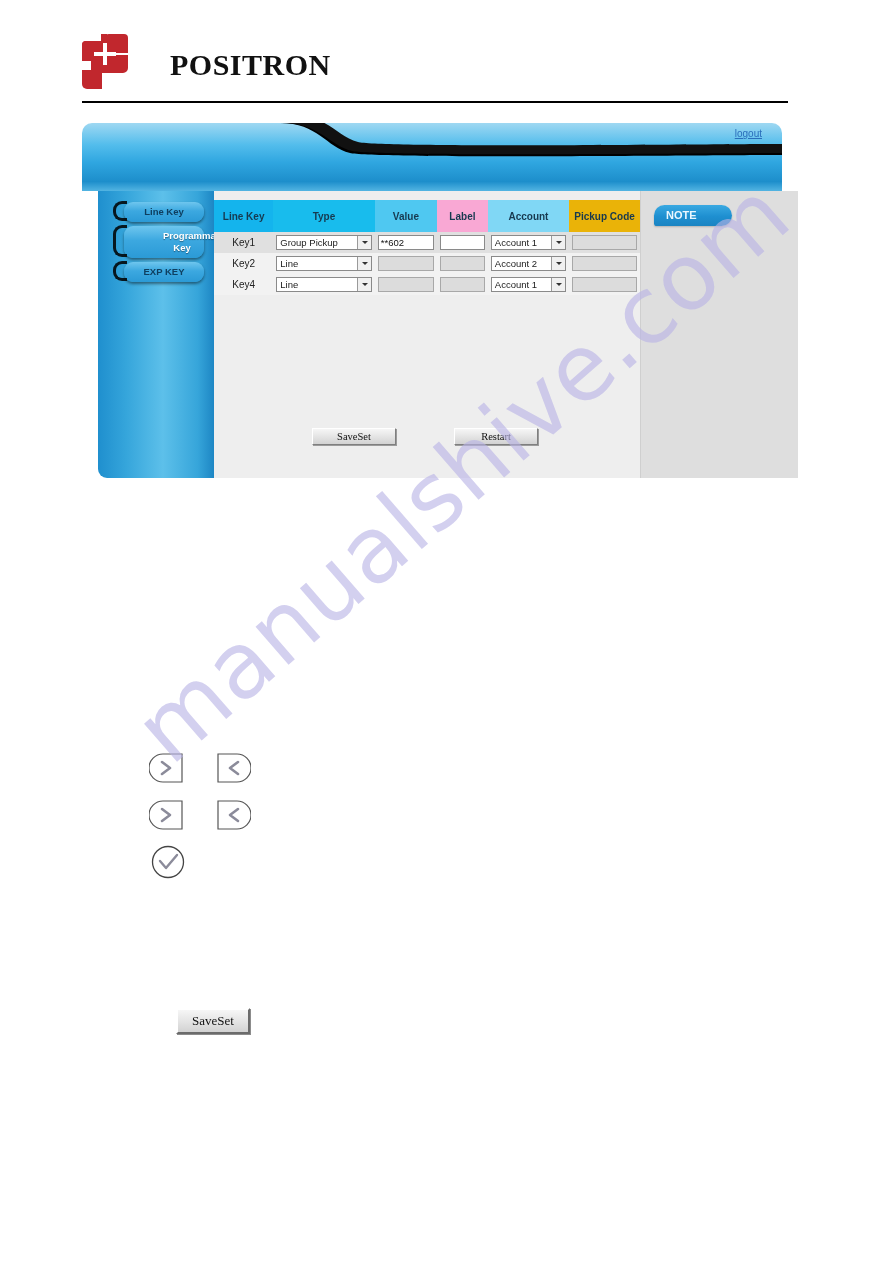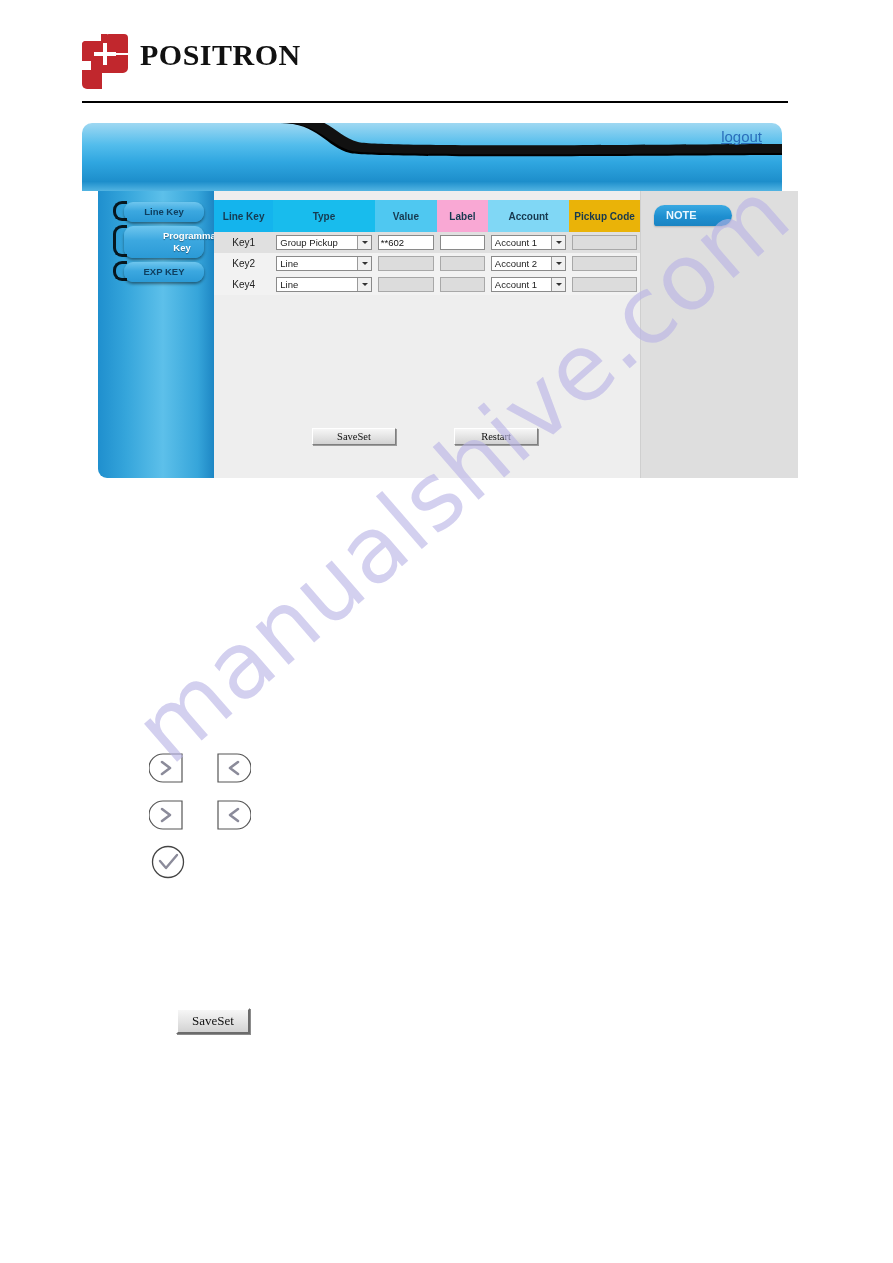--- a/index.html
+++ b/index.html
@@ -44,21 +44,22 @@
     position: absolute;
     left: 82px;
     top: 30px;
     width: 706px;
     height: 75px;
   }
   #logo-block {
     position: absolute;
     left: 0; top: 4px;
     display: flex;
-    align-items: flex-start;
+    align-items: center;
+    gap: 30px;
   }
   #logo-mark {
     position: relative;
     width: 46px;
     height: 55px;
     flex: none;
   }
   #logo-mark .lm-stem {
     position: absolute;
     left: 0; top: 7px;
@@ -192,21 +193,21 @@
     color: #cfeaf8;
     font-size: 13px;
     font-weight: 400;
     padding: 0 1px;
   }
   #logout-link {
     position: absolute;
     right: 20px;
     top: 5px;
     z-index: 4;
-    font-size: 15px;
+    font-size: 10px;
     color: #2a6ebb;
     text-decoration: underline;
     cursor: pointer;
   }
 
   
   #app-body {
     position: absolute;
     left: 16px;
     top: 68px;

